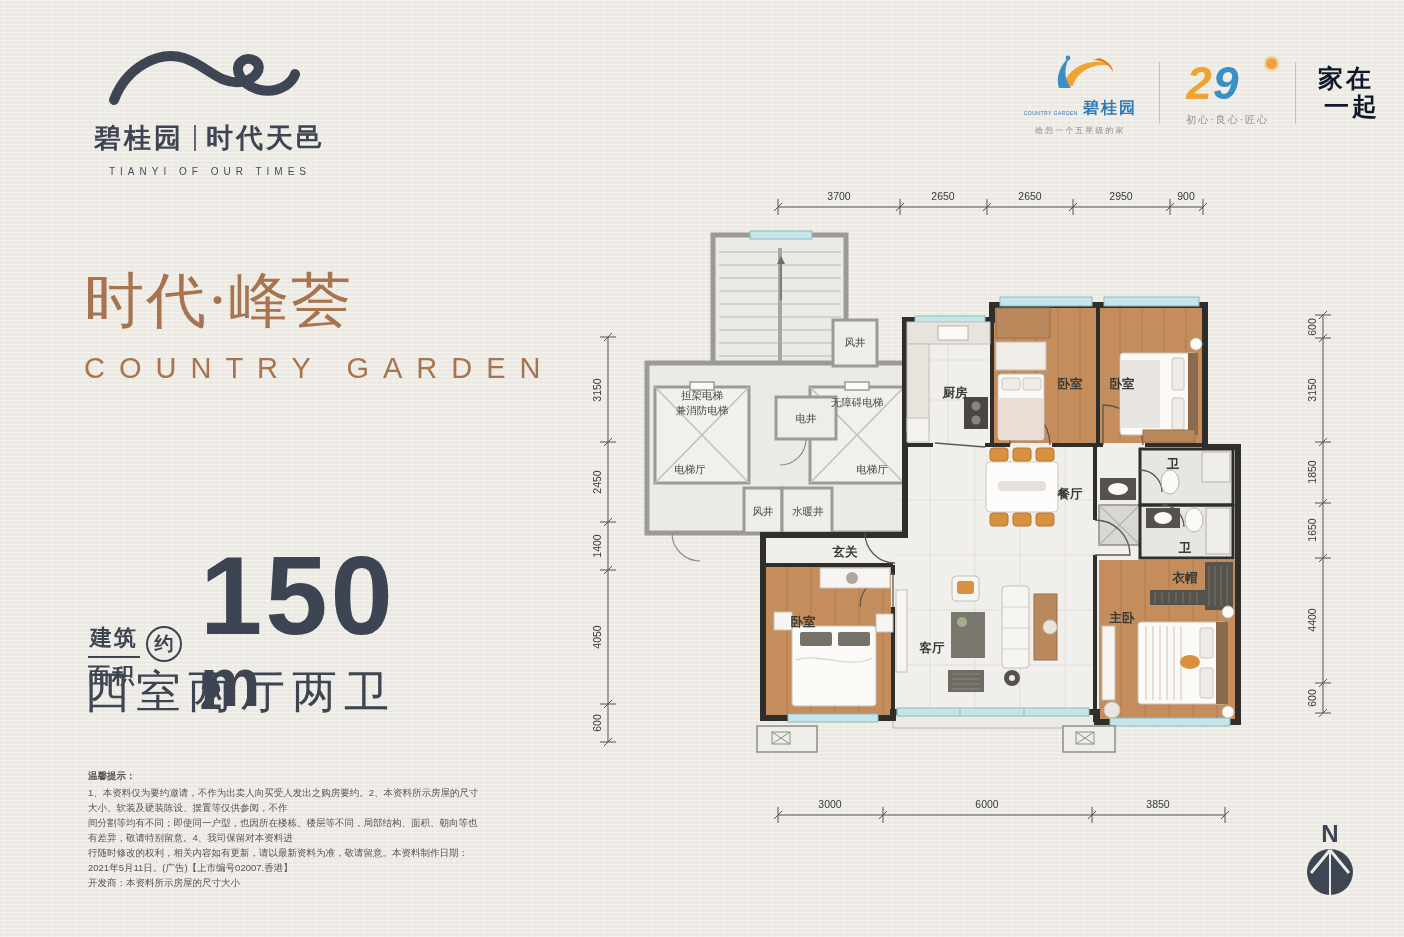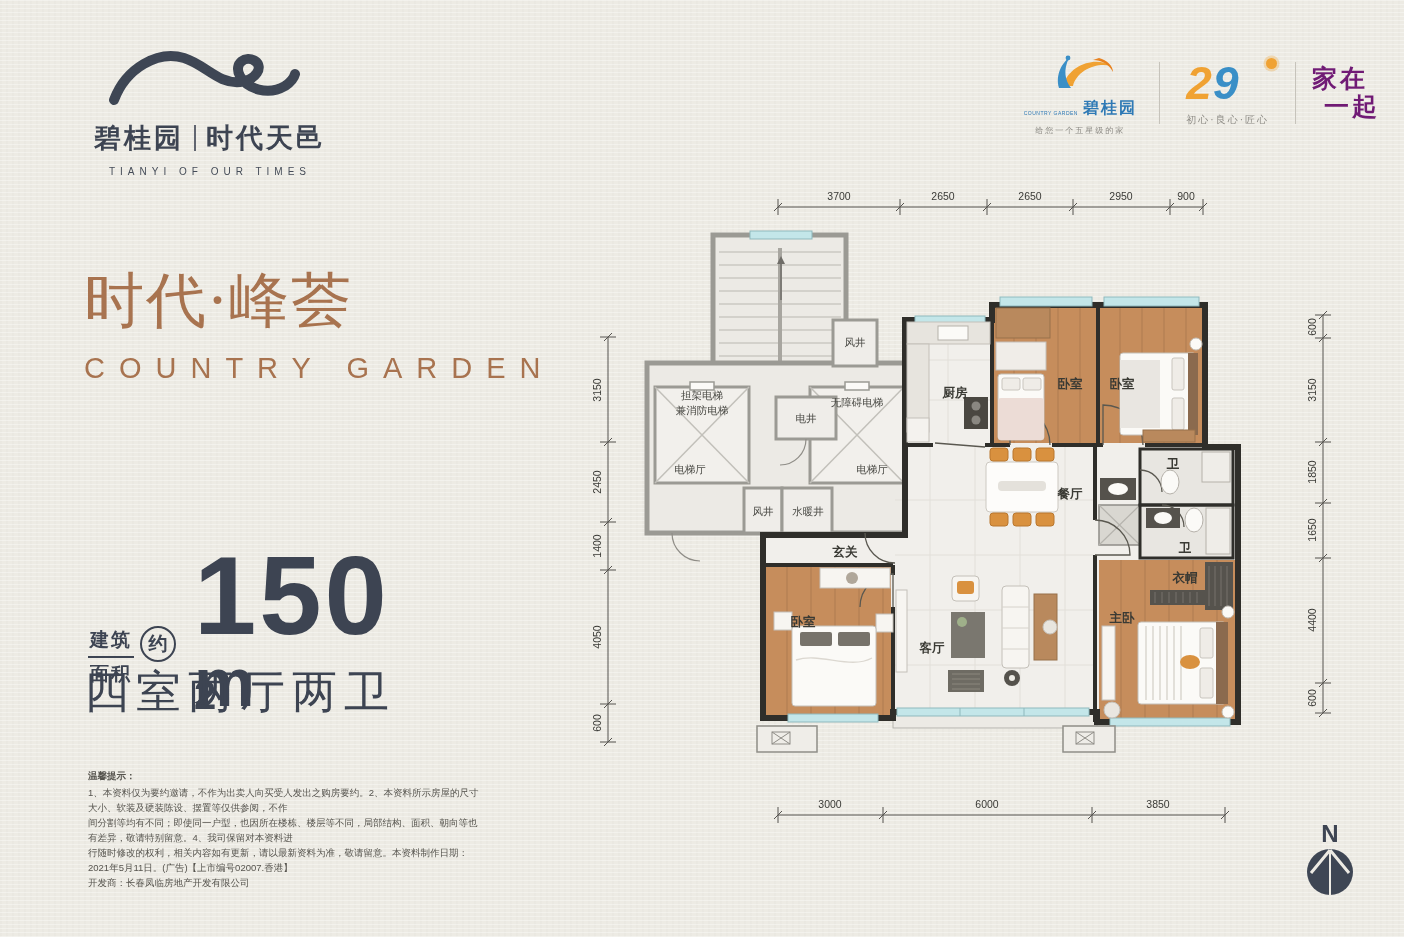--- a/index.html
+++ b/index.html
@@ -29,31 +29,31 @@
   .cg-sub { font-size:5px; color:#2e79b5; letter-spacing:.5px; padding-bottom:3px; }
   .cg-name { font-size:16px; font-weight:bold; color:#2e79b5; letter-spacing:2px; }
   .cg-slogan { margin-top:6px; font-size:8px; letter-spacing:2px; color:#8d8b85; }
   .anniv { position:relative; padding:0 10px; }
   .anniv-num { font-size:46px; line-height:1; font-weight:bold; font-style:italic; letter-spacing:1px; }
   .anniv-num .two { color:#f0a233; }
   .anniv-num .nine { color:#3a8fc7; }
   .sun-dot { position:absolute; top:-2px; right:2px; width:11px; height:11px; border-radius:50%;
              background:#f0a233; box-shadow:0 0 0 2.5px rgba(240,162,51,.30); }
   .anniv-slogan { margin-top:7px; font-size:10px; letter-spacing:2px; color:#8d8b85; }
-  .family { color:#701a75; font-family:"DejaVu Serif", serif; font-weight:bold;
-            font-size:25px; line-height:1.12; letter-spacing:3px; padding-right:4px; }
+  .family { color:#0f172a; font-family:"DejaVu Serif", serif; font-weight:bold;
+            font-size:25px; line-height:1.12; letter-spacing:3px; text-align:center; padding-right:4px; }
   .family .l2 { padding-left:12px; }
   
   .hero { position:absolute; left:84px; top:270px; }
   .hero-title { font-size:60px; line-height:1; color:#a8734f; font-weight:500;
                 font-family:"DejaVu Serif", serif; letter-spacing:2px; }
   .hero-sub { margin-top:22px; font-size:29px; color:#a8734f; letter-spacing:14px; }
   
   .area { position:absolute; left:88px; top:548px; display:flex; align-items:center; }
-  .area-frac { text-align:center; font-size:19px; font-weight:bold; color:#3d4452; }
+  .area-frac { text-align:left; font-size:22px; font-weight:bold; color:#3d4452; }
   .area-frac .top { padding:0 2px 3px; border-bottom:2px solid #3d4452; letter-spacing:2px; }
   .area-frac .bot { padding-top:3px; letter-spacing:2px; }
   .approx { width:36px; height:36px; border:2px solid #3d4452; border-radius:50%;
             display:flex; align-items:center; justify-content:center;
             font-size:19px; font-weight:bold; margin:-26px 6px 0 6px; }
   .area-num { display:flex; align-items:baseline; color:#3d4452; margin-left:8px;flex-direction:column; }
   .area-value { font-size:112px; font-weight:700; line-height:.85; letter-spacing:3px; }
   .area-unit { font-size:68px; font-weight:700; margin-left:4px; }
   .area-exp { font-size:40px; font-weight:700; position:relative; top:-48px; }
   .layout-line { position:absolute; left:84px; top:662px; font-size:45px; font-weight:500;
@@ -133,21 +133,21 @@
       <span class="area-exp">2</span>
     </div>
   </div>
   <div class="layout-line">四室两厅两卫</div>
 
   <div class="disclaimer">
     <div class="t">温馨提示：</div>
     <div>1、本资料仅为要约邀请，不作为出卖人向买受人发出之购房要约。2、本资料所示房屋的尺寸大小、软装及硬装陈设、摆置等仅供参阅，不作</div>
     <div>间分割等均有不同；即使同一户型，也因所在楼栋、楼层等不同，局部结构、面积、朝向等也有差异，敬请特别留意。4、我司保留对本资料进</div>
     <div>行随时修改的权利，相关内容如有更新，请以最新资料为准，敬请留意。本资料制作日期：2021年5月11日。(广告)【上市编号02007.香港】</div>
-    <div>开发商：长春凤临房地产开发有限公司</div>
+    <div>开发商：本资料所示房屋的尺寸大小</div>
   </div>
 
   <svg class="plan" width="790" height="730" viewBox="570 170 790 730">
 
     <g stroke="#55534f" stroke-width="1">
       <line x1="778" y1="207" x2="1203" y2="207"></line>
       <g>
         <line x1="778" y1="199" x2="778" y2="215"></line>
           <line x1="774" y1="211" x2="782" y2="203"></line>
         <line x1="900" y1="199" x2="900" y2="215"></line>

